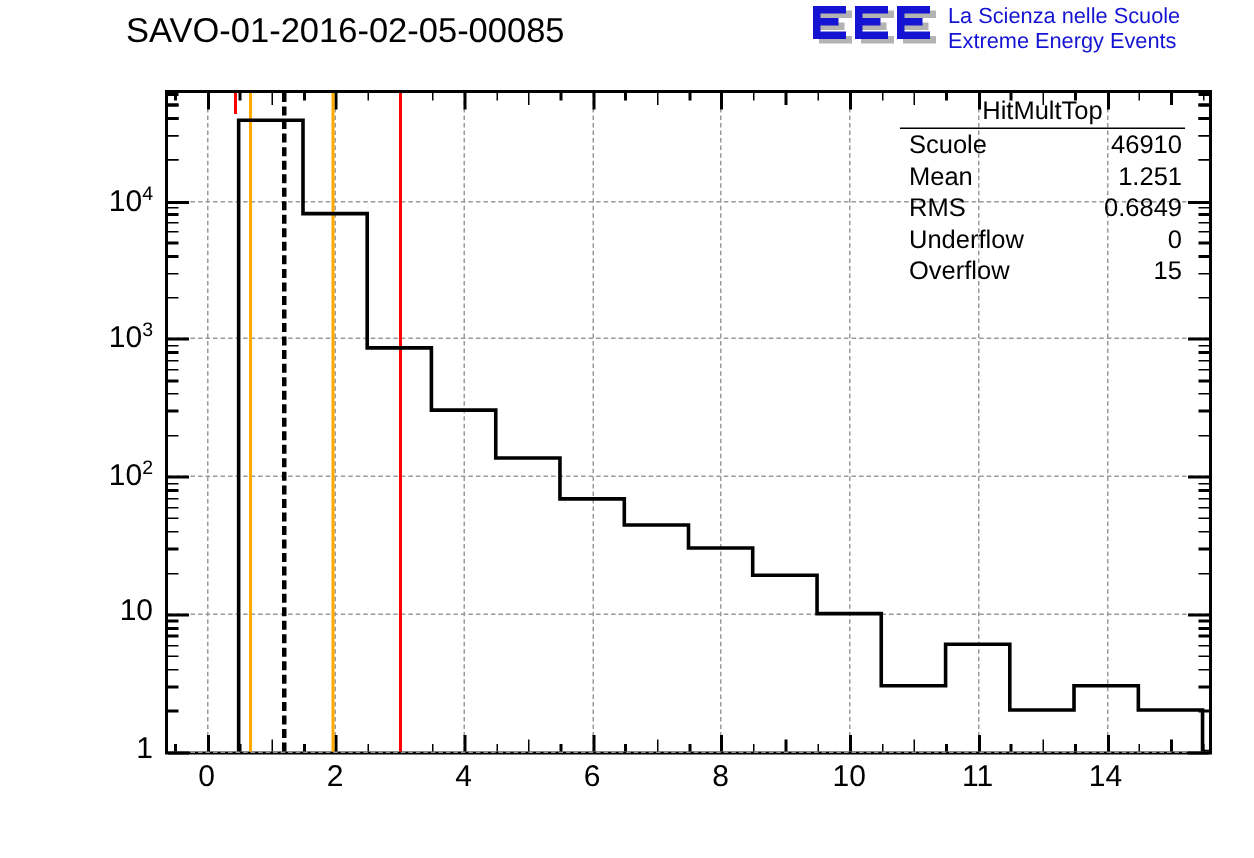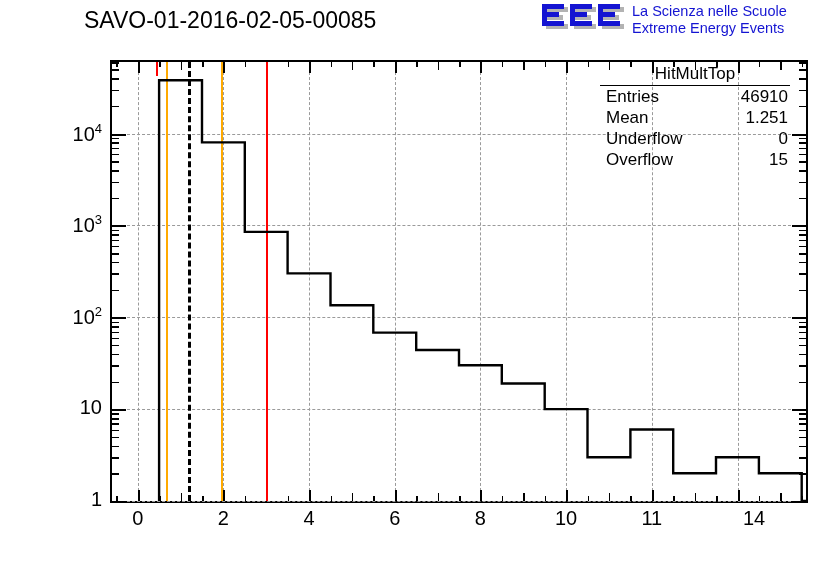--- a/index.html
+++ b/index.html
@@ -326,36 +326,40 @@
     </div>
 
   <div id="xlabels">
       <div class="xlab" style="left: 112.7px; top: 507px; width: 50px;">0</div>
       <div class="xlab" style="left: 198.4px; top: 507px; width: 50px;">2</div>
       <div class="xlab" style="left: 284.1px; top: 507px; width: 50px;">4</div>
       <div class="xlab" style="left: 369.7px; top: 507px; width: 50px;">6</div>
       <div class="xlab" style="left: 455.4px; top: 507px; width: 50px;">8</div>
       <div class="xlab" style="left: 541.1px; top: 507px; width: 50px;">10</div>
       <div class="xlab" style="left: 626.8px; top: 507px; width: 50px;">11</div>
-      <div class="xlab" style="left: 729px; top: 507px; width: 50px;">14</div>
+      <div class="xlab" style="left: 712px; top: 507px; width: 50px;">14</div>
     </div>
 
 
   <div class="stats">
     <div class="st-title">HitMultTop</div>
     <div id="stats-rows">
         <div class="st-row">
-          <span>Entries</span>
+          <span>Scuole</span>
           <span>46910</span>
         </div>
         <div class="st-row">
           <span>Mean</span>
           <span>1.251</span>
         </div>
         <div class="st-row">
+          <span>RMS</span>
+          <span>0.6849</span>
+        </div>
+        <div class="st-row">
           <span>Underflow</span>
           <span>0</span>
         </div>
         <div class="st-row">
           <span>Overflow</span>
           <span>15</span>
         </div>
       </div>
   </div>
 

